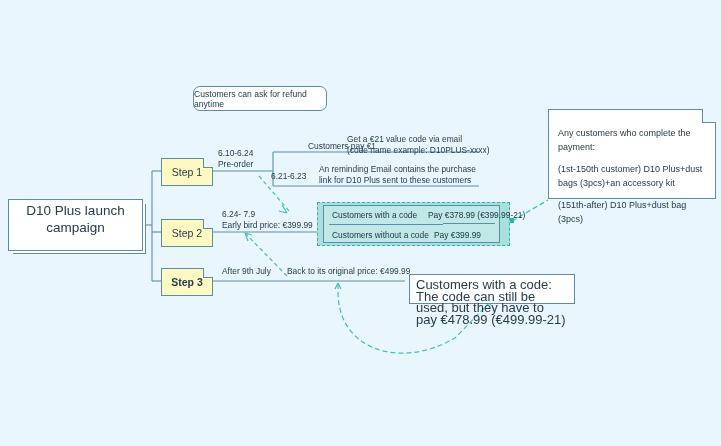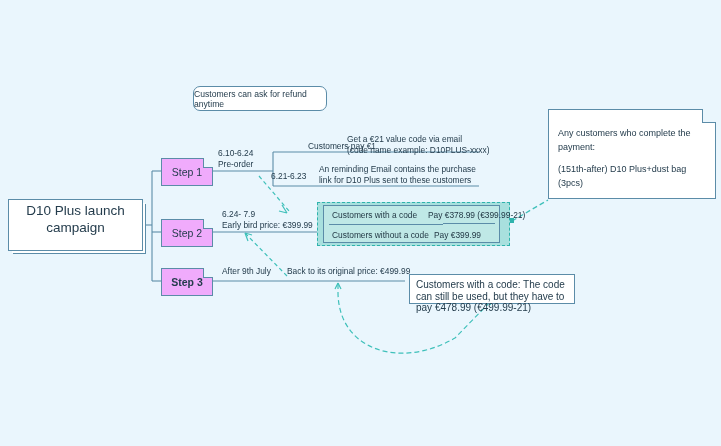--- a/index.html
+++ b/index.html
@@ -25,21 +25,21 @@
     color:#243c4c;
     font-size:13.5px;
     line-height:17px;
     padding:2px 6px;
     box-shadow:3px 3px 0 -1px #ffffff, 4px 4px 0 -1px #5b8ca8;
   }
 
   
   .step{
     width:50px;height:26px;
-    background:#f0abfc;
+    background:#fef9c3;
     border:1.1px solid #5b8ca8;
     display:flex;align-items:center;justify-content:center;
     font-size:10.5px;color:#243c4c;
     position:absolute;
   }
   .step .fold{
     position:absolute;right:-1px;top:-1px;width:9px;height:9px;
     background:#eaf6fd;
     border-left:1.1px solid #5b8ca8;
     border-bottom:1.1px solid #5b8ca8;
@@ -76,21 +76,21 @@
     border-bottom:1.1px solid #5b8ca8;
   }
   .callout p{margin:0 0 9px 0;}
   .callout p:last-child{margin-bottom:8px;}
 
   
   .note{
     left:409px;top:274px;width:166px;height:30px;
     background:#ffffff;
     border:1.1px solid #5b8ca8;
-    font-size:10px;color:#243c4c;line-height:11.5px;
+    font-size:13px;color:#243c4c;line-height:11.5px;
     padding:4px 6px;
     box-sizing:border-box;
   }
 
   
   .hl{
     left:317px;top:202px;width:193px;height:44px;
     background:#a8e0de;
     border:1.4px dashed #2fb3ad;
     box-sizing:border-box;
@@ -188,20 +188,21 @@
   <div class="subrow" style="left:428px;top:210px;">Pay €378.99 (€399.99-21)</div>
   <div class="subrow" style="left:332px;top:230px;">Customers without a code</div>
   <div class="subrow" style="left:434px;top:230px;">Pay €399.99</div>
 
   <div class="lbl" style="left:222px;top:266px;">After 9th July</div>
   <div class="lbl" style="left:287px;top:266px;">Back to its original price: €499.99</div>
 
   <div class="node callout">
     <span class="fold"></span>
     <p>Any customers who complete the payment:</p>
+    <p>(1st-150th customer) D10 Plus+dust bags (3pcs)+an accessory kit</p>
     <p>(151th-after) D10 Plus+dust bag (3pcs)</p>
   </div>
 
   <div class="node note">
     <span>Customers with a code: The code can still be used, but they have to pay €478.99 (€499.99-21)</span>
   </div>
 
 </div>
 
 </body></html>

